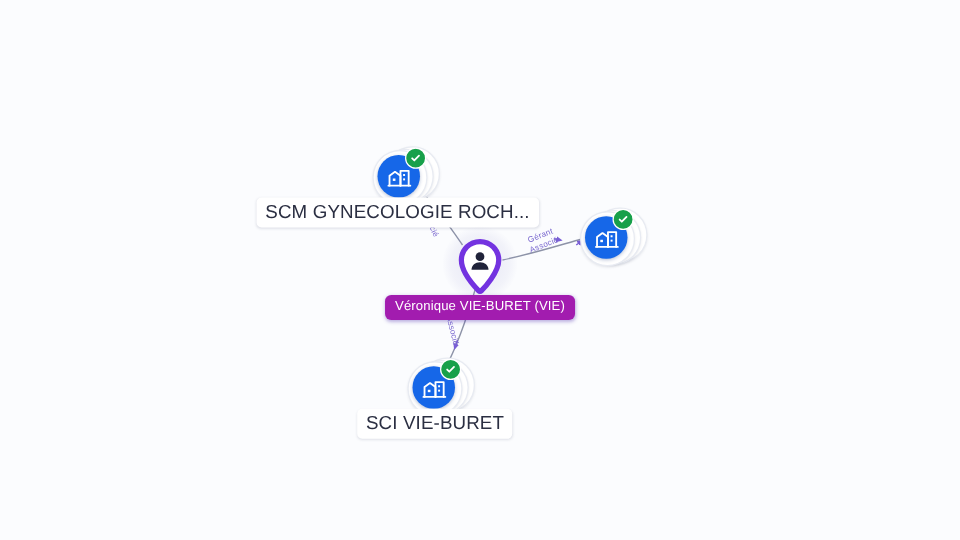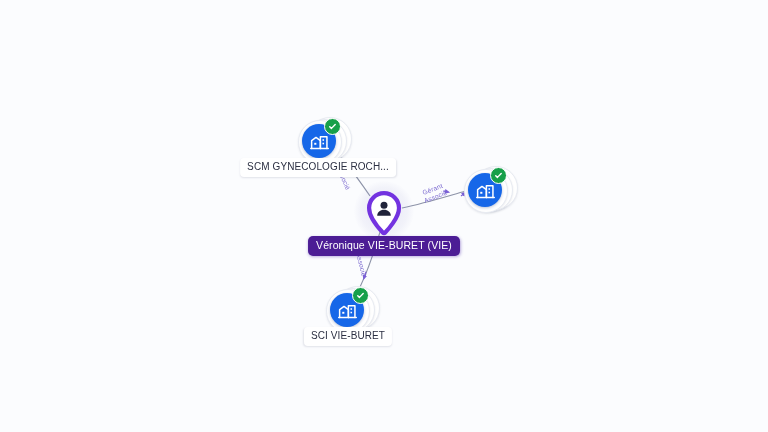--- a/index.html
+++ b/index.html
@@ -102,31 +102,31 @@
     width: 38px;
     height: 46px;
   }
   .person-pin svg { display: block; }
 
   
   .label {
     position: absolute;
     transform: translateX(-50%);
     white-space: nowrap;
-    font-size: 10px;
+    font-size: 15px;
     letter-spacing: 0.1px;
     line-height: 1;
     padding: 4px 7px 5px 7px;
     border-radius: 4px;
     color: #2b2f42;
     background: #ffffff;
     box-shadow: 0 1px 2px rgba(45,55,95,0.13);
   }
   .label.primary {
-    background: #4c1d95;
+    background: #a21caf;
     color: #ffffff;
     font-size: 10.5px;
     padding: 4px 8px 5px 8px;
     border-radius: 5px;
     box-shadow: 0 1px 3px rgba(70,35,170,0.35);
   }
 
   
   .edge-label {
     position: absolute;

